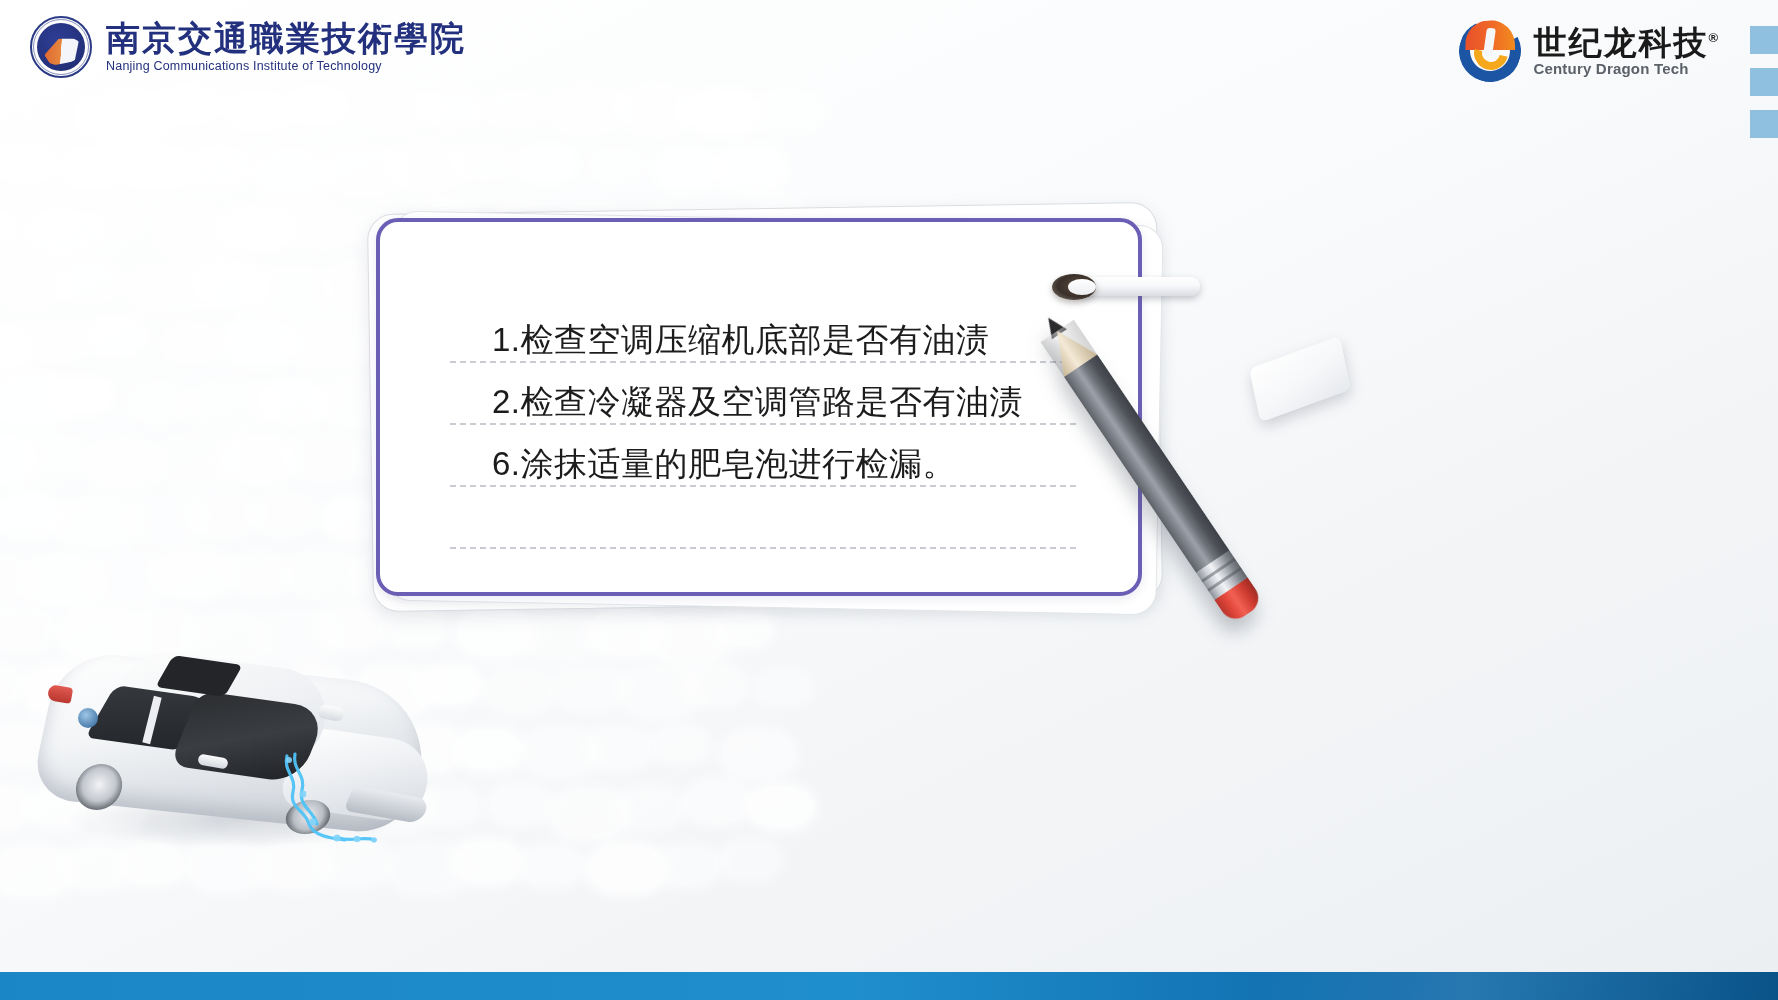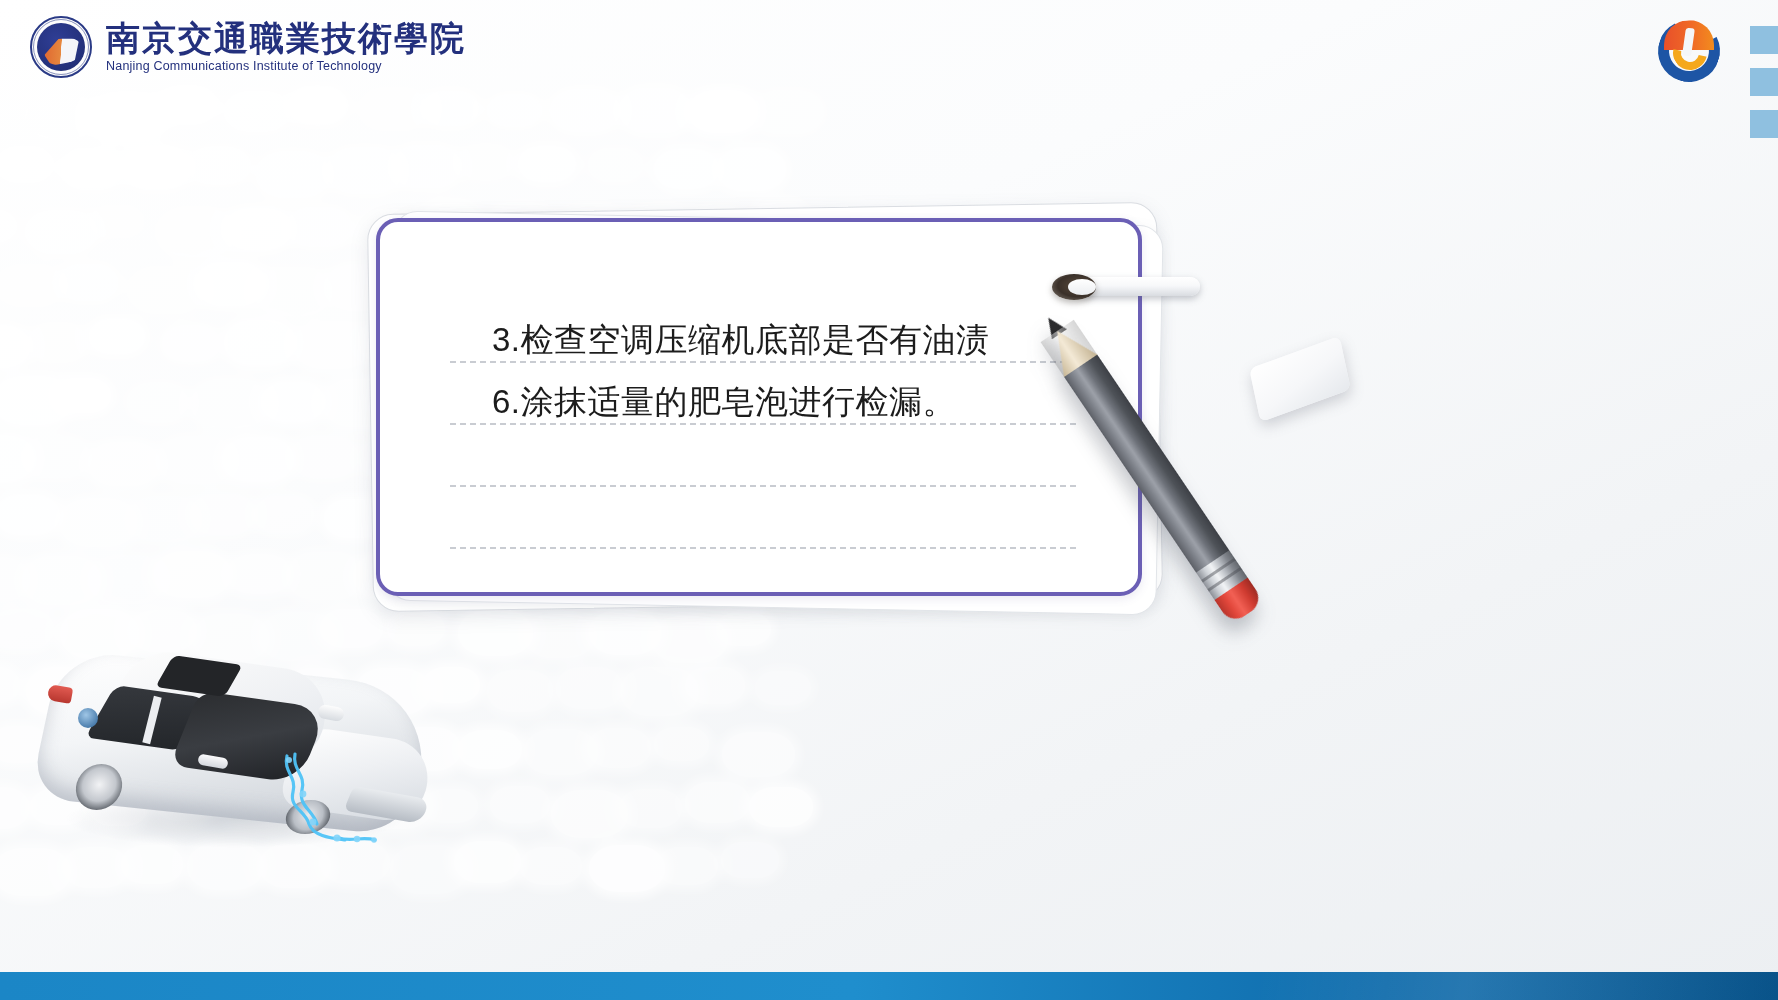--- a/index.html
+++ b/index.html
@@ -624,35 +624,44 @@
     </div>
   </div>
 
   <div class="logo-right">
     <div class="cd-mark">
       <span class="ring-blue"></span>
       <span class="ring-orange"></span>
       <span class="ring-yellow"></span>
       <span class="hook"></span>
     </div>
+    <div class="cd-text">
+      <div class="cd-cn">
+        <span>世纪龙科技</span><sup class="cd-reg-inline" style="font-size:13px;vertical-align:super;">®</sup>
+      </div>
+      <div class="cd-en">Century Dragon Tech</div>
+    </div>
   </div>
 
   <div class="blue-squares">
     <i></i>
     <i></i>
     <i></i>
   </div>
 
   <div class="note-wrap">
     <div class="paper-back"></div>
     <div class="paper-back2"></div>
     <div class="note-card">
       <div class="lines" id="noteLines">
           <div class="line-row">
-            <span class="line-text">3.检查空调压缩机底部是否有油渍</span>
+            <span class="line-text">1.检查空调压缩机底部是否有油渍</span>
+          </div>
+          <div class="line-row">
+            <span class="line-text">2.检查冷凝器及空调管路是否有油渍</span>
           </div>
           <div class="line-row">
             <span class="line-text">6.涂抹适量的肥皂泡进行检漏。</span>
           </div>
           <div class="line-row empty">
             <span class="line-text"></span>
           </div>
           <div class="line-row empty">
             <span class="line-text"></span>
           </div>

